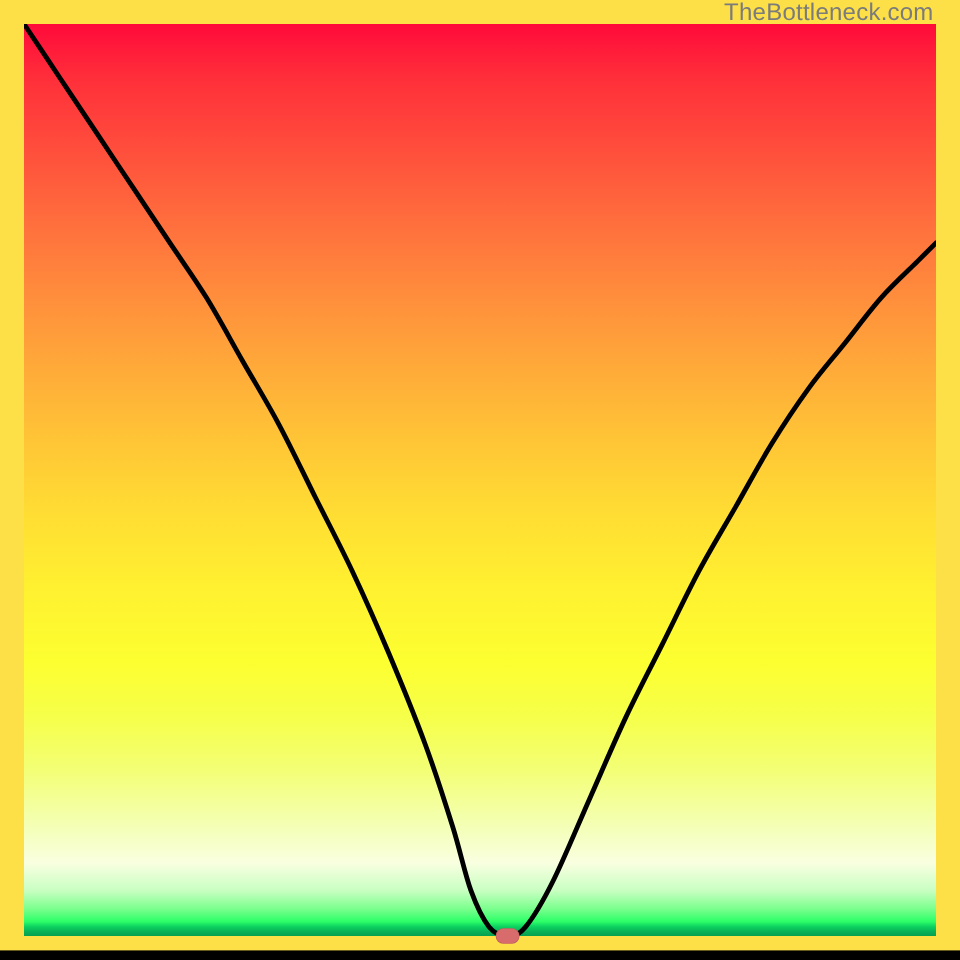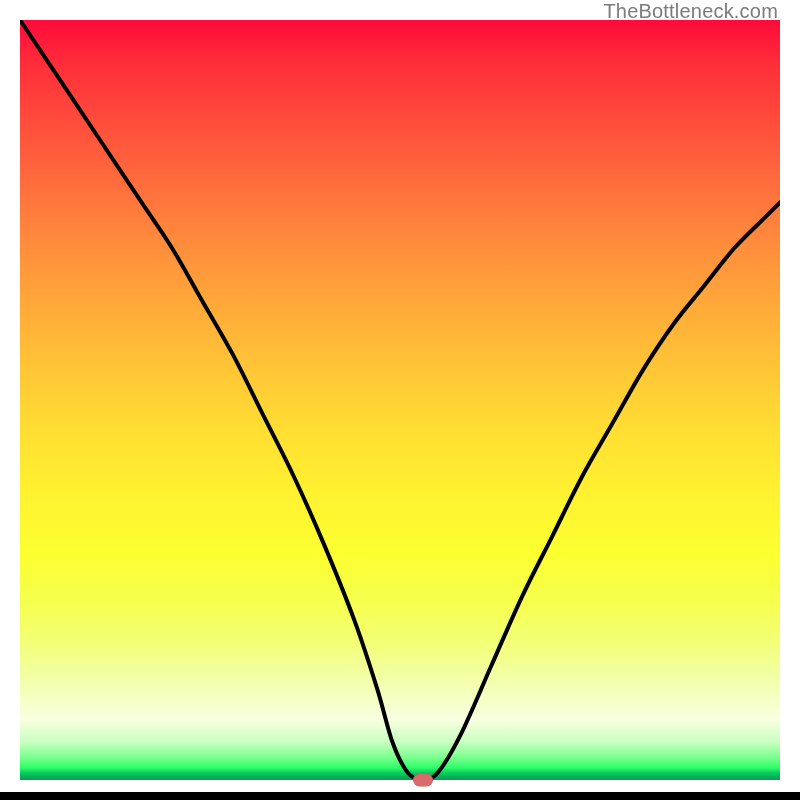--- a/index.html
+++ b/index.html
@@ -8,21 +8,21 @@
     width: 800px;
     height: 800px;
     background: #000;
     overflow: hidden;
     font-family: Arial, Helvetica, sans-serif;
   }
   .frame {
     position: relative;
     width: 800px;
     height: 792px;
-    background: #ffffff;
+    background: #fde047;
   }
   .plot-area {
     position: absolute;
     left: 20px;
     top: 20px;
     width: 760px;
     height: 760px;
     
     background: linear-gradient(
       to bottom,

